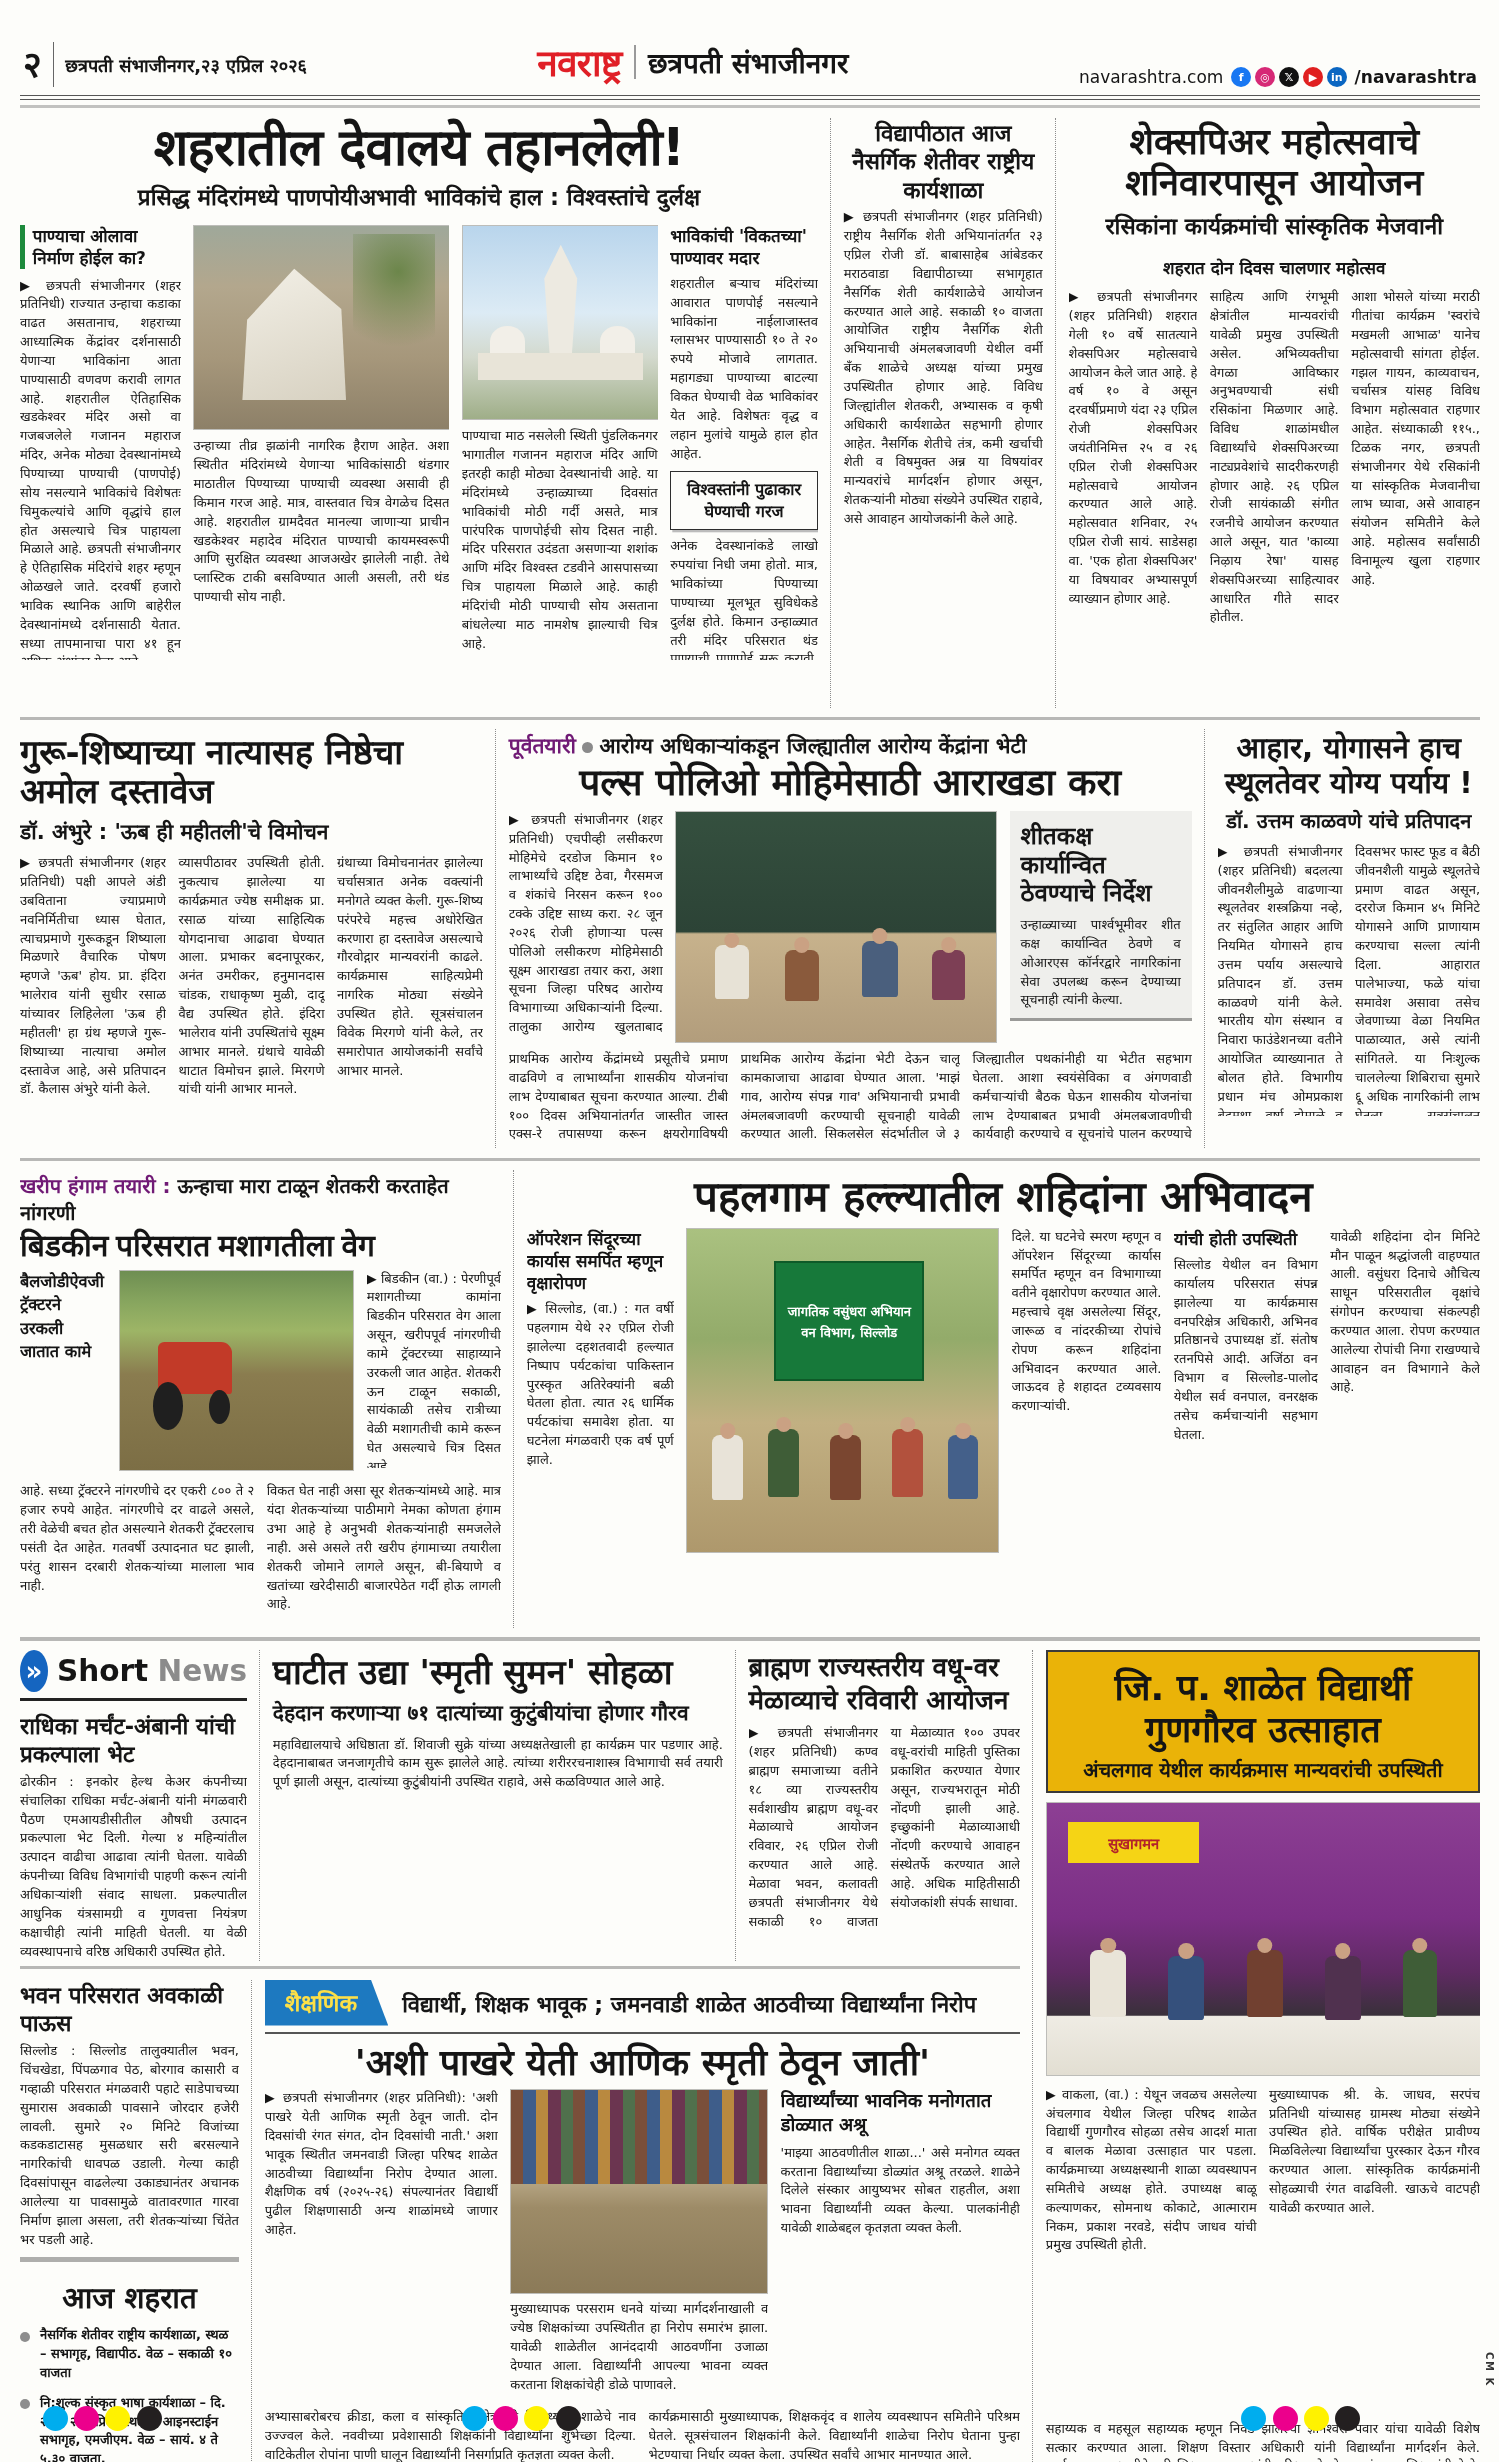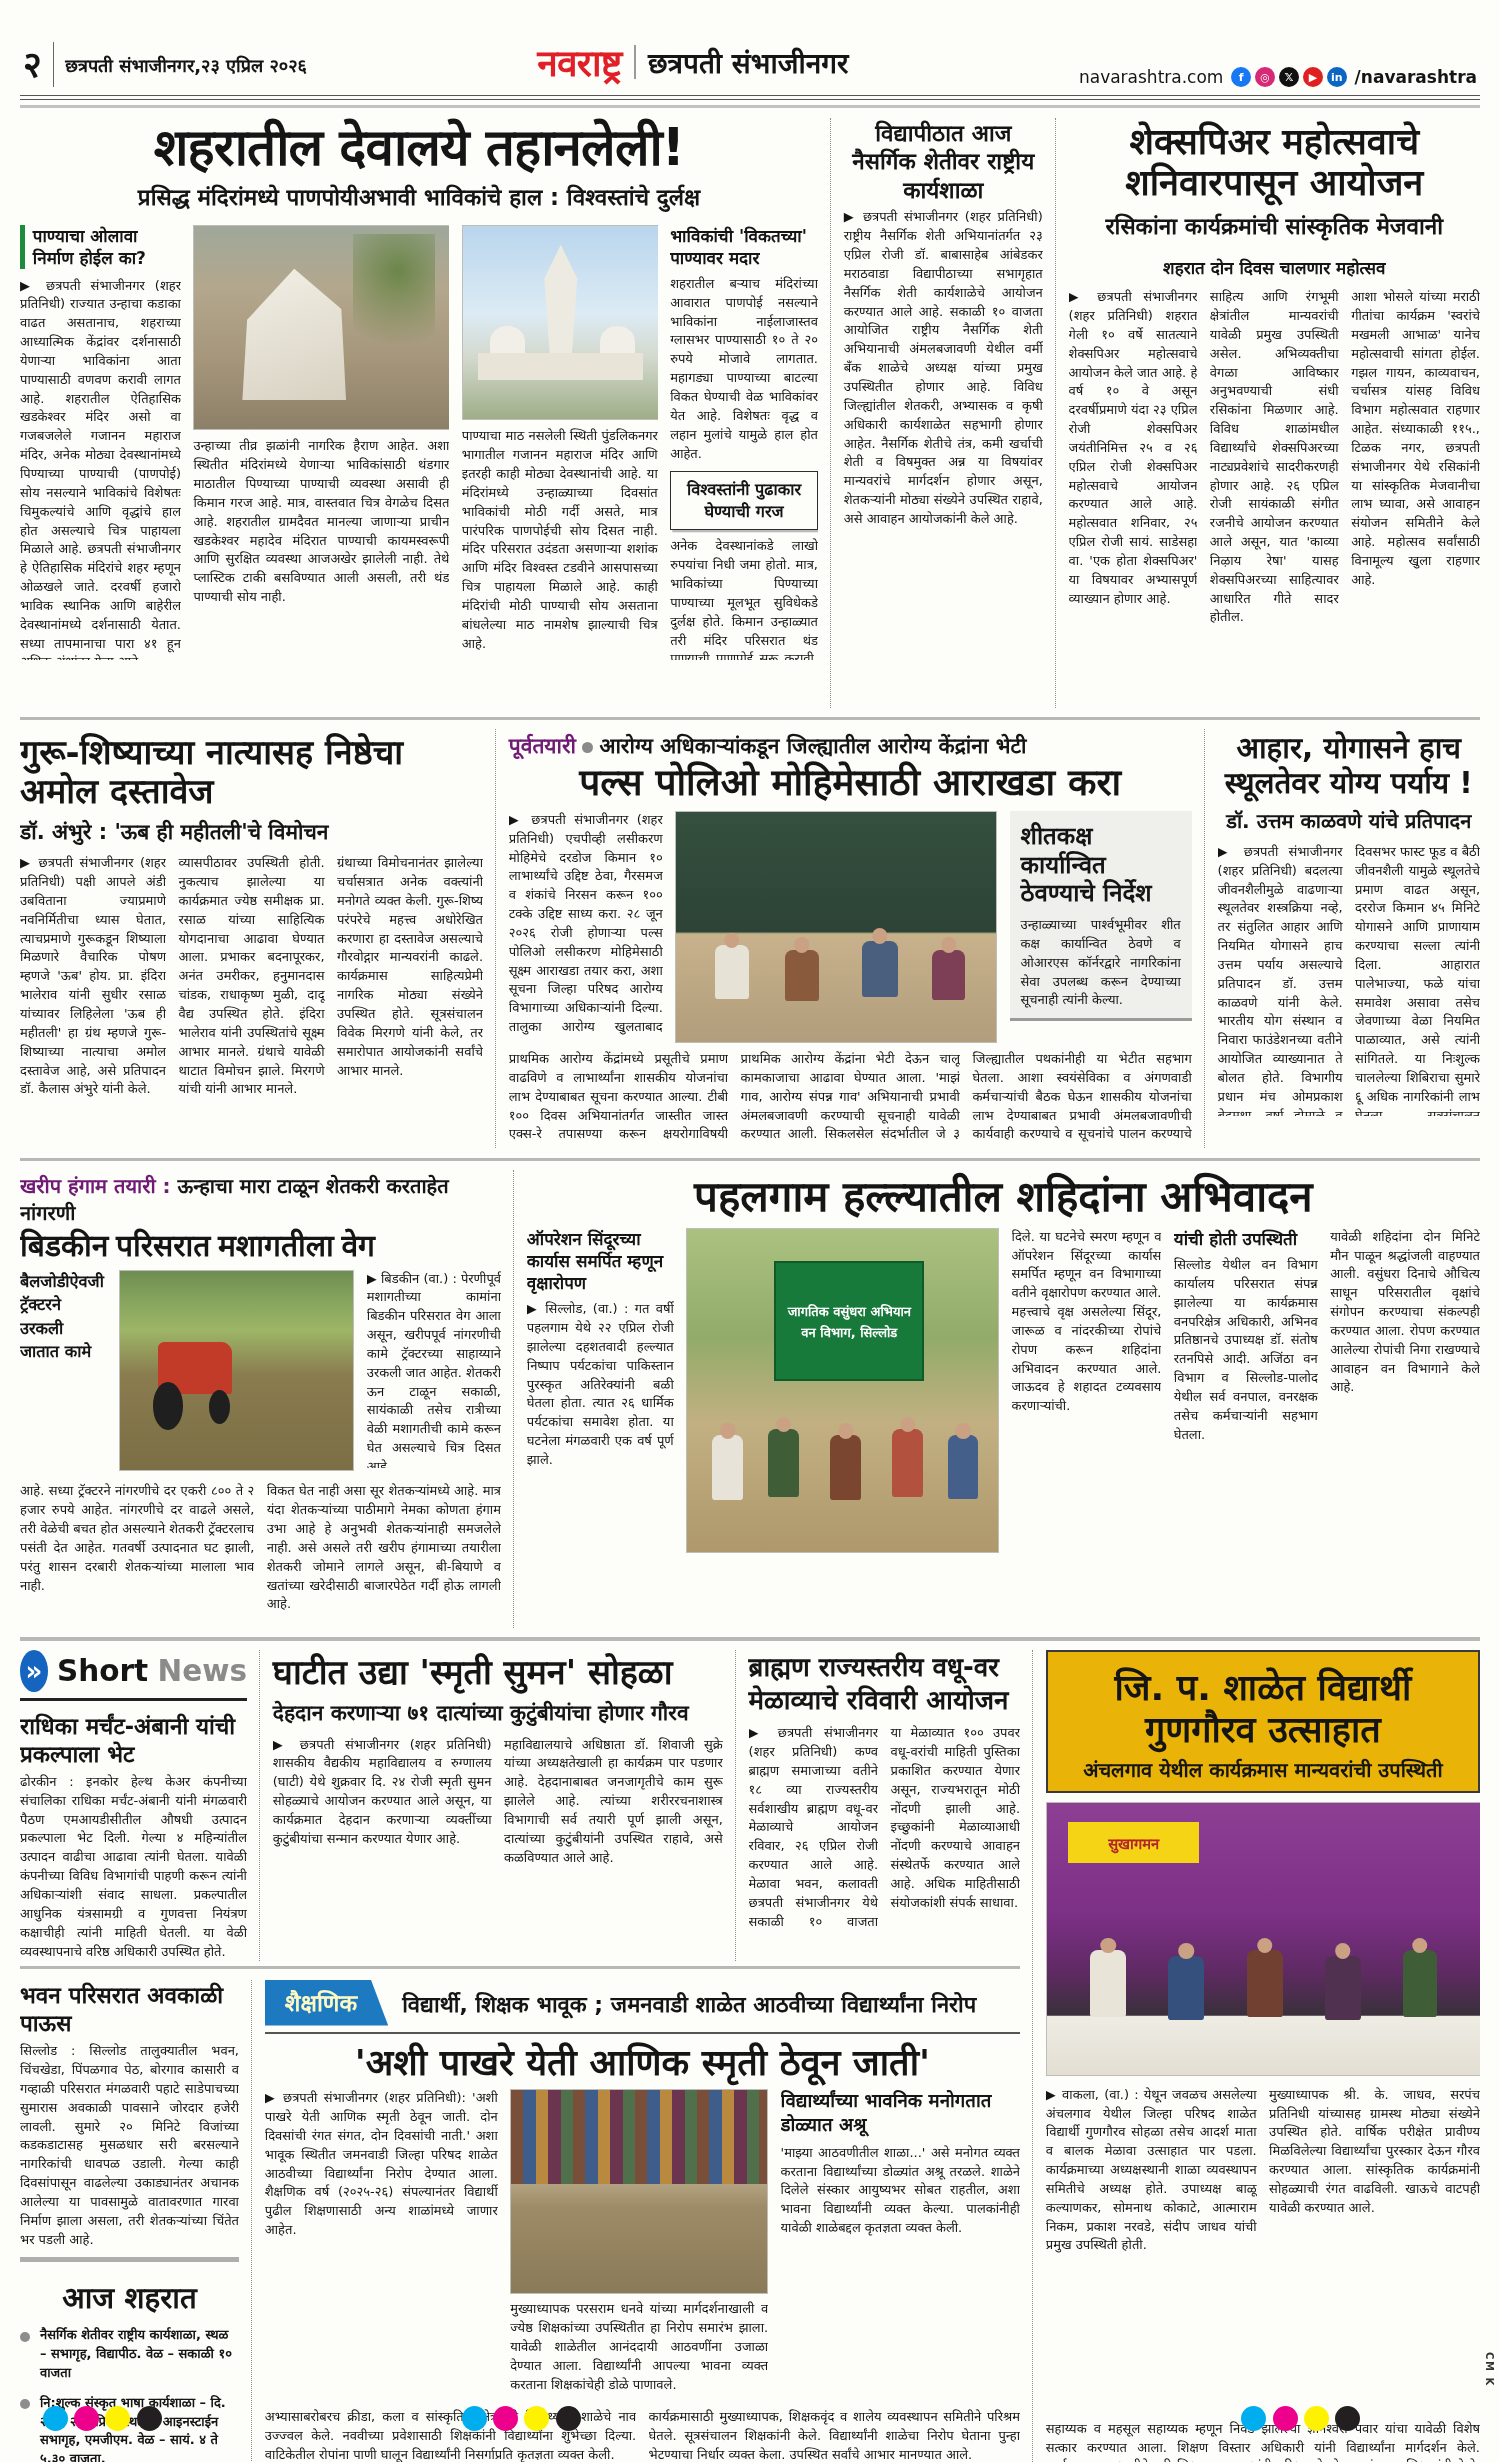--- a/index.html
+++ b/index.html
@@ -76,21 +76,21 @@
   .ph-school .crowd{left:0;right:0;bottom:0;height:46%;
       background:repeating-linear-gradient(90deg,#7a4f3a 0 12.4px,#3e5d8a 12.4px 25px,#b9893f 25px 37px,#6b3550 37px 50px,#50704c 50px 62px);}
   
   .sn-head{display:flex;align-items:center;gap:9.3px;border-bottom:3.1px solid #222;padding-bottom:6.2px;margin-bottom:11px;}
   .sn-icon{width:42px;height:42px;border-radius:50%;background:#1565c0;color:#fff;font-size:26px;font-weight:800;
       display:flex;align-items:center;justify-content:center;}
   .sn-t1{font-size:29.5px;font-weight:800;}
   .sn-t2{font-size:29.5px;font-weight:800;color:#8b8b8b;}
   
   .badge-row{display:flex;align-items:center;gap:14px;border-bottom:2.3px solid #555;padding-bottom:6.2px;margin-bottom:7.8px;}
-  .badge-blue{background:#1d79c0;color:#fef9c3;font-size:23px;font-weight:800;padding:6.2px 31px 7.8px 20px;
+  .badge-blue{background:#1d79c0;color:#fde047;font-size:23px;font-weight:800;padding:6.2px 31px 7.8px 20px;
       clip-path:polygon(0 0,86% 0,100% 100%,0 100%);}
   .zp-box{border:2.3px solid #3a3a3a;padding:12.4px 7.8px 7.8px;margin-bottom:9.3px;background:#eab308;}
   
   .aaj-title{font-size:29.5px;font-weight:800;text-align:center;margin:14px 0 9.3px;}
   .aaj li{list-style:none;position:relative;padding-left:20px;margin-bottom:11px;}
   .aaj li:before{content:"";position:absolute;left:0;top:5.4px;width:10px;height:10px;border-radius:50%;background:#8d8d8d;}
   .aaj{padding:0;margin:0;font-size:13px;line-height:1.45;font-weight:600;}
   
   .cmyk{position:absolute;display:flex;gap:6.2px;}
   .cmyk i{width:25px;height:25px;border-radius:50%;}
@@ -299,21 +299,20 @@
             <span class="sn-t2">News</span>
           </div>
           <div class="h-m">राधिका मर्चंट-अंबानी यांची प्रकल्पाला भेट</div>
           <p class="body-text clip" style="height:186px;">ढोरकीन : इनकोर हेल्थ केअर कंपनीच्या संचालिका राधिका मर्चंट-अंबानी यांनी मंगळवारी पैठण एमआयडीसीतील औषधी उत्पादन प्रकल्पाला भेट दिली. गेल्या ४ महिन्यांतील उत्पादन वाढीचा आढावा त्यांनी घेतला. यावेळी कंपनीच्या विविध विभागांची पाहणी करून त्यांनी अधिकाऱ्यांशी संवाद साधला. प्रकल्पातील आधुनिक यंत्रसामग्री व गुणवत्ता नियंत्रण कक्षाचीही त्यांनी माहिती घेतली. या वेळी व्यवस्थापनाचे वरिष्ठ अधिकारी उपस्थित होते.</p>
         </div>
 
         <div class="vsep clip" style="flex:0 0 450px;padding-left:12.4px;">
           <div class="h-xl" style="font-size:34px;">घाटीत उद्या 'स्मृती सुमन' सोहळा</div>
           <div style="font-size:21px;font-weight:800;margin:0 0 9.3px;">देहदान करणाऱ्या ७१ दात्यांच्या कुटुंबीयांचा होणार गौरव</div>
           <div class="cols" style="height:186px;">
-            <p class="col body-text">▶  छत्रपती संभाजीनगर (शहर प्रतिनिधी) शासकीय वैद्यकीय महाविद्यालय व रुग्णालय (घाटी) येथे शुक्रवार दि. २४ रोजी स्मृती सुमन सोहळ्याचे आयोजन करण्यात आले असून, या कार्यक्रमात देहदान करणाऱ्या व्यक्तींच्या कुटुंबीयांचा सन्मान करण्यात येणार आहे.</p>
             <p class="col body-text">महाविद्यालयाचे अधिष्ठाता डॉ. शिवाजी सुक्रे यांच्या अध्यक्षतेखाली हा कार्यक्रम पार पडणार आहे. देहदानाबाबत जनजागृतीचे काम सुरू झालेले आहे. त्यांच्या शरीररचनाशास्त्र विभागाची सर्व तयारी पूर्ण झाली असून, दात्यांच्या कुटुंबीयांनी उपस्थित राहावे, असे कळविण्यात आले आहे.</p>
           </div>
         </div>
 
         <div class="vsep clip" style="flex:1;padding-left:12.4px;">
           <div class="h-m" style="font-size:26px;">ब्राह्मण राज्यस्तरीय वधू-वर मेळाव्याचे रविवारी आयोजन</div>
           <div class="cols" style="height:210px;margin-top:7.8px;">
             <p class="col body-text">▶  छत्रपती संभाजीनगर (शहर प्रतिनिधी) कण्व ब्राह्मण समाजाच्या वतीने १८ व्या राज्यस्तरीय सर्वशाखीय ब्राह्मण वधू-वर मेळाव्याचे आयोजन रविवार, २६ एप्रिल रोजी करण्यात आले आहे. मेळावा भवन, कलावती छत्रपती संभाजीनगर येथे सकाळी १० वाजता मेळाव्यास प्रारंभ होईल.</p>
             <p class="col body-text">या मेळाव्यात १०० उपवर वधू-वरांची माहिती पुस्तिका प्रकाशित करण्यात येणार असून, राज्यभरातून मोठी नोंदणी झाली आहे. इच्छुकांनी मेळाव्याआधी नोंदणी करण्याचे आवाहन संस्थेतर्फे करण्यात आले आहे. अधिक माहितीसाठी संयोजकांशी संपर्क साधावा.</p>
           </div>

